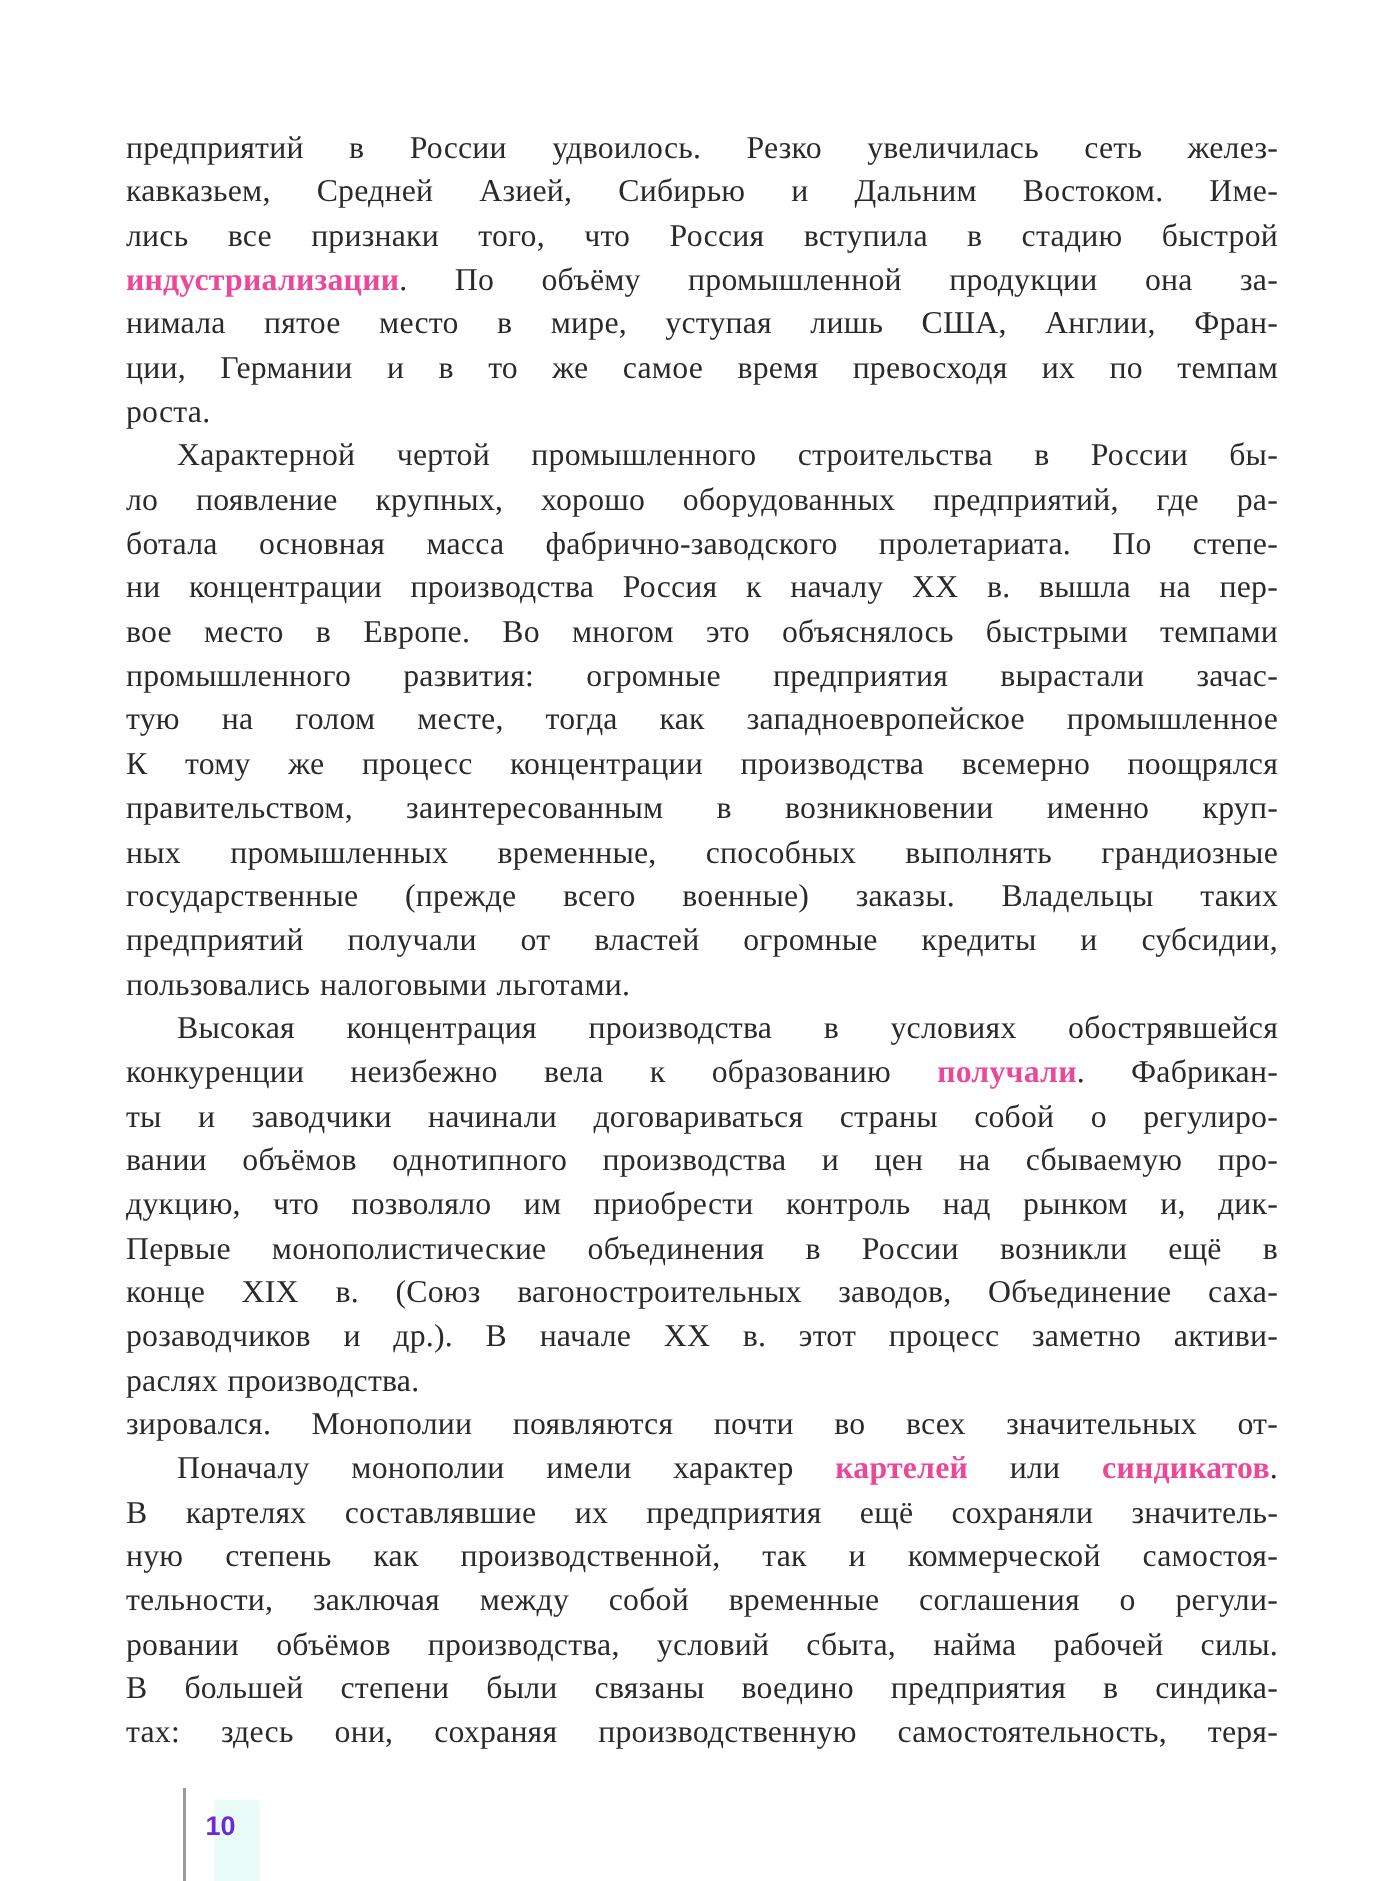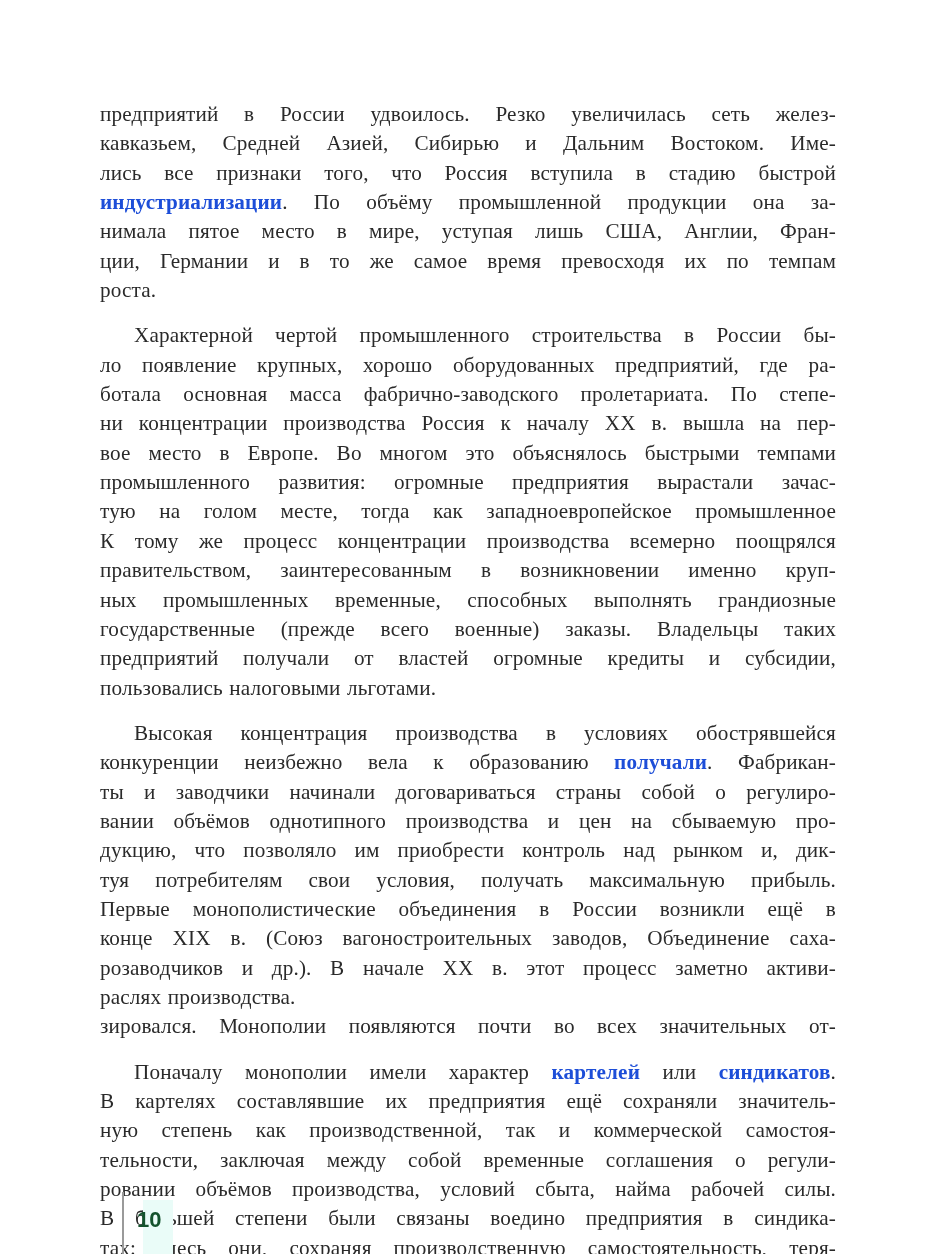--- a/index.html
+++ b/index.html
@@ -20,39 +20,39 @@
     left: 84px;
     top: 84px;
     width: 768px;
     font-size: 21.2px;
     line-height: 29.35px;
     text-align: justify;
     letter-spacing: 0.15px;
     word-spacing: 1px;
   }
   .para {
-    margin: 16px;
+    margin: 0;
     text-indent: 0;
     hyphens: manual;
   }
   .para .line {
     display: block;
     text-align: justify;
     text-align-last: justify;
     white-space: nowrap;
   }
   .para .line.last {
     text-align-last: left;
   }
   .line.first-in-para {
     text-indent: 34px;
   }
   b.term {
     font-weight: bold;
-    color: #1d4ed8;
+    color: #ec4899;
   }
   .page-rule {
     position: absolute;
     left: 122px;
     top: 1192px;
     width: 2px;
     height: 62px;
     background: #9a9a9a;
   }
   .page-tint {
@@ -62,22 +62,22 @@
     width: 30px;
     height: 54px;
     background: #eafcf8;
   }
   .page-number {
     position: absolute;
     left: 137px;
     top: 1207px;
     font-family: "Liberation Sans", "DejaVu Sans", sans-serif;
     font-weight: bold;
-    font-size: 22px;
-    color: #14532d;
+    font-size: 18px;
+    color: #6d28d9;
   }
 </style>
 </head>
 <body>
 
 <div class="page-text" id="page-text">
     <div class="para">
       <span class="line"><span>предприятий в России удвоилось. Резко увеличилась сеть желез-</span></span>
       <span class="line"><span>кавказьем, Средней Азией, Сибирью и Дальним Востоком. Име-</span></span>
       <span class="line"><span>лись все признаки того, что Россия вступила в стадию быстрой</span></span>
@@ -100,21 +100,20 @@
       <span class="line"><span>государственные (прежде всего военные) заказы. Владельцы таких</span></span>
       <span class="line"><span>предприятий получали от властей огромные кредиты и субсидии,</span></span>
       <span class="line last"><span>пользовались налоговыми льготами.</span></span>
     </div>
     <div class="para">
       <span class="line first-in-para"><span>Высокая концентрация производства в условиях обострявшейся</span></span>
       <span class="line"><span>конкуренции неизбежно вела к образованию </span><b class="term">получали</b><span>. Фабрикан-</span></span>
       <span class="line"><span>ты и заводчики начинали договариваться страны собой о регулиро-</span></span>
       <span class="line"><span>вании объёмов однотипного производства и цен на сбываемую про-</span></span>
       <span class="line"><span>дукцию, что позволяло им приобрести контроль над рынком и, дик-</span></span>
-      <span class="line"><span>туя потребителям свои условия, получать максимальную прибыль.</span></span>
       <span class="line"><span>Первые монополистические объединения в России возникли ещё в</span></span>
       <span class="line"><span>конце XIX в. (Союз вагоностроительных заводов, Объединение саха-</span></span>
       <span class="line"><span>розаводчиков и др.). В начале XX в. этот процесс заметно активи-</span></span>
       <span class="line last"><span>раслях производства.</span></span>
       <span class="line"><span>зировался. Монополии появляются почти во всех значительных от-</span></span>
     </div>
     <div class="para">
       <span class="line first-in-para"><span>Поначалу монополии имели характер </span><b class="term">картелей</b><span> или </span><b class="term">синдикатов</b><span>.</span></span>
       <span class="line"><span>В картелях составлявшие их предприятия ещё сохраняли значитель-</span></span>
       <span class="line"><span>ную степень как производственной, так и коммерческой самостоя-</span></span>

